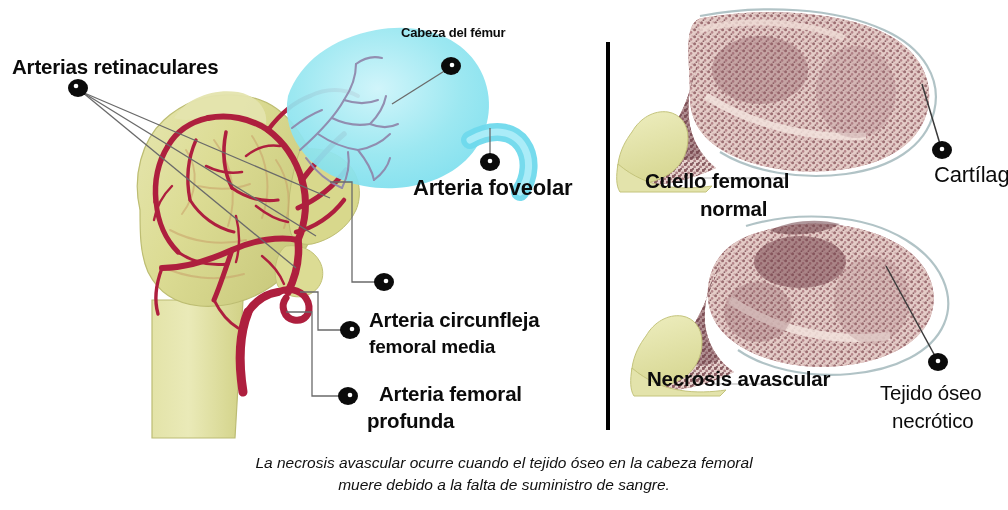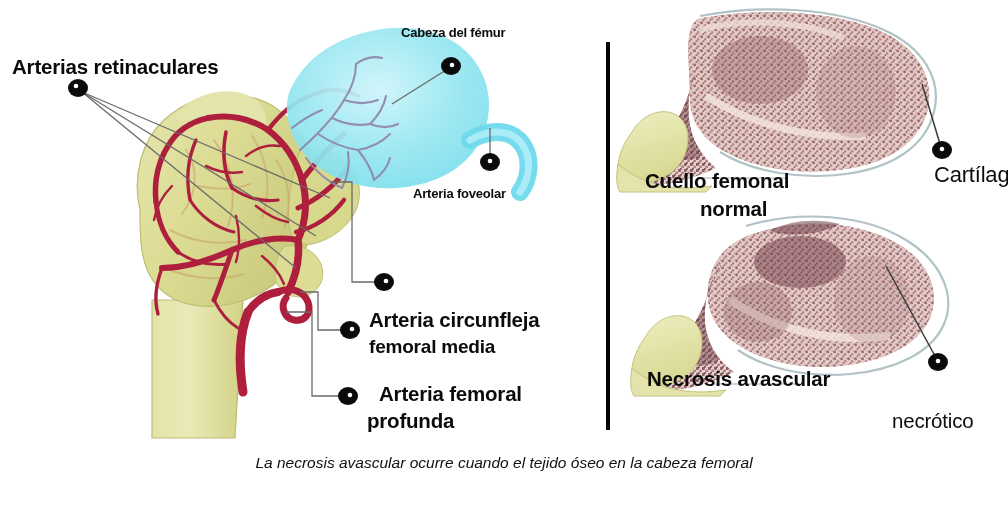--- a/index.html
+++ b/index.html
@@ -293,33 +293,35 @@
       </g>
     </g>
   </svg>
 
   <div class="divider" style="left:606px;top:42px;width:4px;height:388px;"></div>
 
   <div class="lbl" style="left:12px;top:56px;font-size:20.5px;">Arterias retinaculares</div>
 
   <div class="lbl" style="left:401px;top:26px;font-size:13px;">Cabeza del fémur</div>
 
-  <div class="lbl" style="left:413px;top:187px;font-size:13px;">Arteria foveolar</div>
+  <div class="lbl" style="left:413px;top:176px;font-size:22px;">Arteria foveolar</div>
 
 
   <div class="lbl" style="left:369px;top:309px;font-size:20.5px;">Arteria circunfleja</div>
   <div class="lbl" style="left:369px;top:336px;font-size:19px;">femoral media</div>
 
   <div class="lbl" style="left:367px;top:383px;font-size:20.5px;margin-left:12px;">Arteria femoral</div>
   <div class="lbl" style="left:367px;top:410px;font-size:20.5px;">profunda</div>
 
   <div class="lbl" style="left:645px;top:170px;font-size:20.5px;">Cuello femonal</div>
   <div class="lbl" style="left:700px;top:198px;font-size:20.5px;">normal</div>
 
   <div class="lbl reg" style="left:934px;top:163px;font-size:22px;">Cartílago</div>
 
   <div class="lbl" style="left:647px;top:368px;font-size:20.5px;">Necrosis avascular</div>
 
+  <div class="lbl reg" style="left:880px;top:382px;font-size:20.5px;">Tejido óseo</div>
   <div class="lbl reg" style="left:892px;top:410px;font-size:20.5px;">necrótico</div>
 
   <div class="caption" style="top:452px;">La necrosis avascular ocurre cuando el tejido óseo en la cabeza femoral</div>
+  <div class="caption" style="top:474px;">muere debido a la falta de suministro de sangre.</div>
 
 </div>
 
 </body></html>

